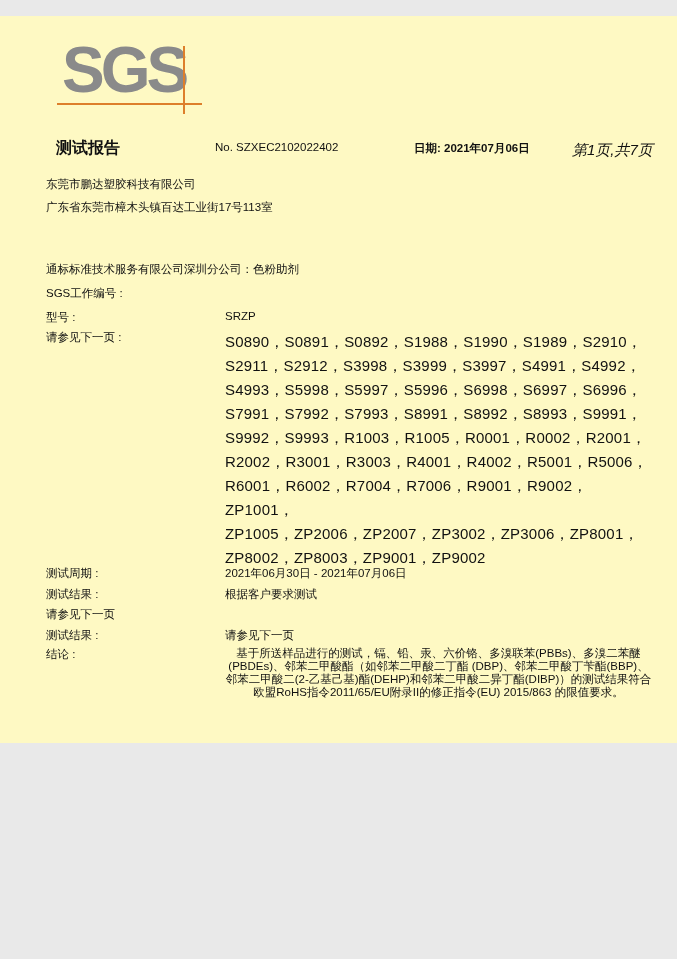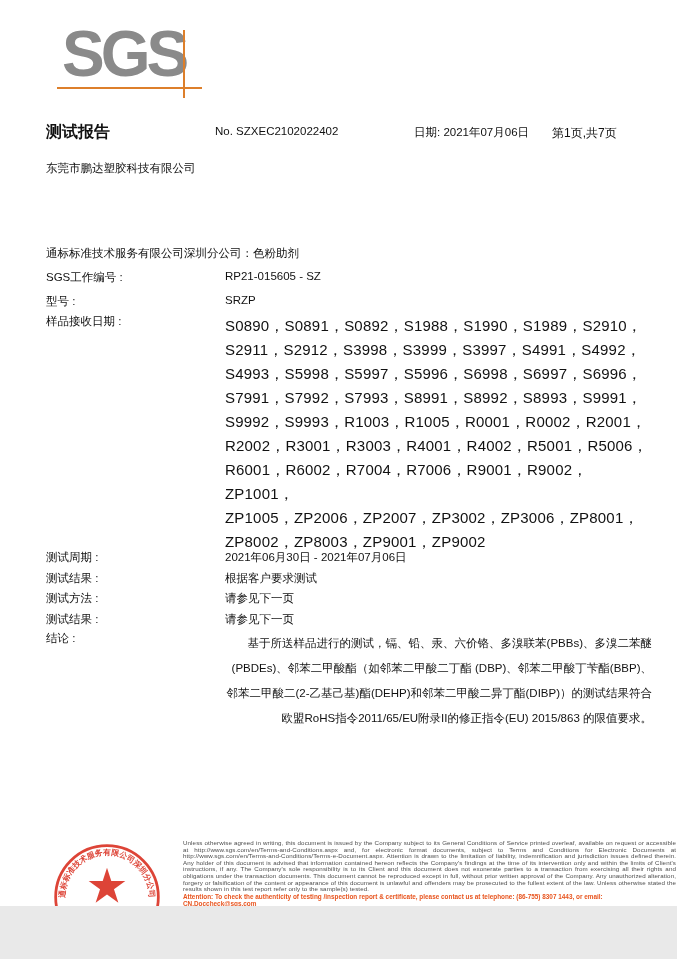--- a/index.html
+++ b/index.html
@@ -1,43 +1,43 @@
 <!DOCTYPE html>
 <html><head>
 <meta charset="utf-8">
 <style>
   html,body{margin:0;padding:0;background:#e9e9e9;}
   .page{
-    position:relative;width:677px;height:906px;margin:0 auto;background:#ffffff;
+    position:relative;width:677px;height:727px;margin:16px auto;background:#fef9c3;
     font-family:"Liberation Sans","DejaVu Sans",sans-serif;color:#1c1c1c;overflow:hidden;
   }
   
   .logo-block{position:absolute;left:0;top:0;width:260px;height:120px;}
   .logo-text{
     position:absolute;left:62px;top:22px;font-weight:700;color:#8a8a8a;
     font-size:64px;line-height:64px;letter-spacing:-4px;
     font-family:"Liberation Sans","DejaVu Sans",sans-serif;
   }
   .logo-hline{position:absolute;left:57px;top:87px;width:145px;height:2px;background:#dd7f2b;}
   .logo-vline{position:absolute;left:183px;top:30px;width:2px;height:68px;background:#dd7f2b;}
   
-  .report-title{position:absolute;left:46px;top:122px;font-size:16px;font-weight:700;color:#111;}
+  .report-title{position:absolute;left:56px;top:122px;font-size:16px;font-weight:700;color:#111;}
   .report-no{position:absolute;left:215px;top:125px;font-size:11.5px;color:#111;}
-  .report-date{position:absolute;left:414px;top:125px;font-size:11.5px;color:#111;}
-  .report-page{position:absolute;left:552px;top:125px;font-size:12px;color:#111;}
+  .report-date{position:absolute;left:414px;top:125px;font-size:11.5px;color:#111;font-weight:bold;}
+  .report-page{position:absolute;left:572px;top:125px;font-size:15px;color:#111;font-style:italic;}
   
   .company-name{position:absolute;left:46px;top:161px;font-size:11.5px;color:#111;}
   .company-address{position:absolute;left:46px;top:184px;font-size:11.5px;color:#111;}
   
   .intro-line{position:absolute;left:46px;top:246px;font-size:11.5px;color:#111;}
   .frow{position:absolute;left:46px;width:606px;display:flex;align-items:flex-start;}
   .flabel{width:179px;flex:0 0 179px;font-size:11.5px;color:#111;}
   .fvalue{flex:1;font-size:11.5px;color:#111;}
   .ref-line{font-size:15px;line-height:24px;color:#111;letter-spacing:.2px;}
-  .conclusion{width:424px;line-height:25px;text-align:right;}
+  .conclusion{width:424px;line-height:13px;text-align:center;}
   
   .footer-right{position:absolute;left:183px;top:840px;width:493px;}
   .disclaimer{
     margin:0;font-size:6.2px;line-height:6.6px;color:#4d4d4d;text-align:justify;
     letter-spacing:.1px;
   }
   .attention{
     margin:1px 0 0 0;font-size:6.4px;line-height:6.8px;color:#e8541e;font-weight:700;
   }
   .addr-block{position:absolute;left:189px;top:920px;width:487px;}
@@ -61,35 +61,35 @@
     <div class="logo-hline"></div>
     <div class="logo-vline"></div>
   </div>
 
   <div class="report-title">测试报告</div>
   <div class="report-no">No. SZXEC2102022402</div>
   <div class="report-date">日期: 2021年07月06日</div>
   <div class="report-page">第1页,共7页</div>
 
   <div class="company-name">东莞市鹏达塑胶科技有限公司</div>
+  <div class="company-address">广东省东莞市樟木头镇百达工业街17号113室</div>
 
   <div class="intro-line">通标标准技术服务有限公司深圳分公司：色粉助剂</div>
 
   <div class="frow" style="top:270px">
     <div class="flabel">SGS工作编号 :</div>
-    <div class="fvalue">RP21-015605 - SZ</div>
   </div>
 
   <div class="frow" style="top:294px">
     <div class="flabel">型号 :</div>
     <div class="fvalue">SRZP</div>
   </div>
 
   <div class="frow" style="top:314px">
-    <div class="flabel">样品接收日期 :</div>
+    <div class="flabel">请参见下一页 :</div>
     <div class="fvalue">
       <div class="ref-line">S0890，S0891，S0892，S1988，S1990，S1989，S2910，</div>
       <div class="ref-line">S2911，S2912，S3998，S3999，S3997，S4991，S4992，</div>
       <div class="ref-line">S4993，S5998，S5997，S5996，S6998，S6997，S6996，</div>
       <div class="ref-line">S7991，S7992，S7993，S8991，S8992，S8993，S9991，</div>
       <div class="ref-line">S9992，S9993，R1003，R1005，R0001，R0002，R2001，</div>
       <div class="ref-line">R2002，R3001，R3003，R4001，R4002，R5001，R5006，</div>
       <div class="ref-line">R6001，R6002，R7004，R7006，R9001，R9002，ZP1001，</div>
       <div class="ref-line">ZP1005，ZP2006，ZP2007，ZP3002，ZP3006，ZP8001，</div>
       <div class="ref-line">ZP8002，ZP8003，ZP9001，ZP9002</div>
@@ -101,21 +101,20 @@
     <div class="flabel">测试周期 :</div>
     <div class="fvalue">2021年06月30日 - 2021年07月06日</div>
   </div>
 
   <div class="frow" style="top:571px">
     <div class="flabel">测试结果 :</div>
     <div class="fvalue">根据客户要求测试</div>
   </div>
 
   <div class="frow" style="top:591px">
-    <div class="flabel">测试方法 :</div>
     <div class="fvalue">请参见下一页</div>
   </div>
 
   <div class="frow" style="top:612px">
     <div class="flabel">测试结果 :</div>
     <div class="fvalue">请参见下一页</div>
   </div>
 
   <div class="frow" style="top:631px">
     <div class="flabel">结论 :</div>

